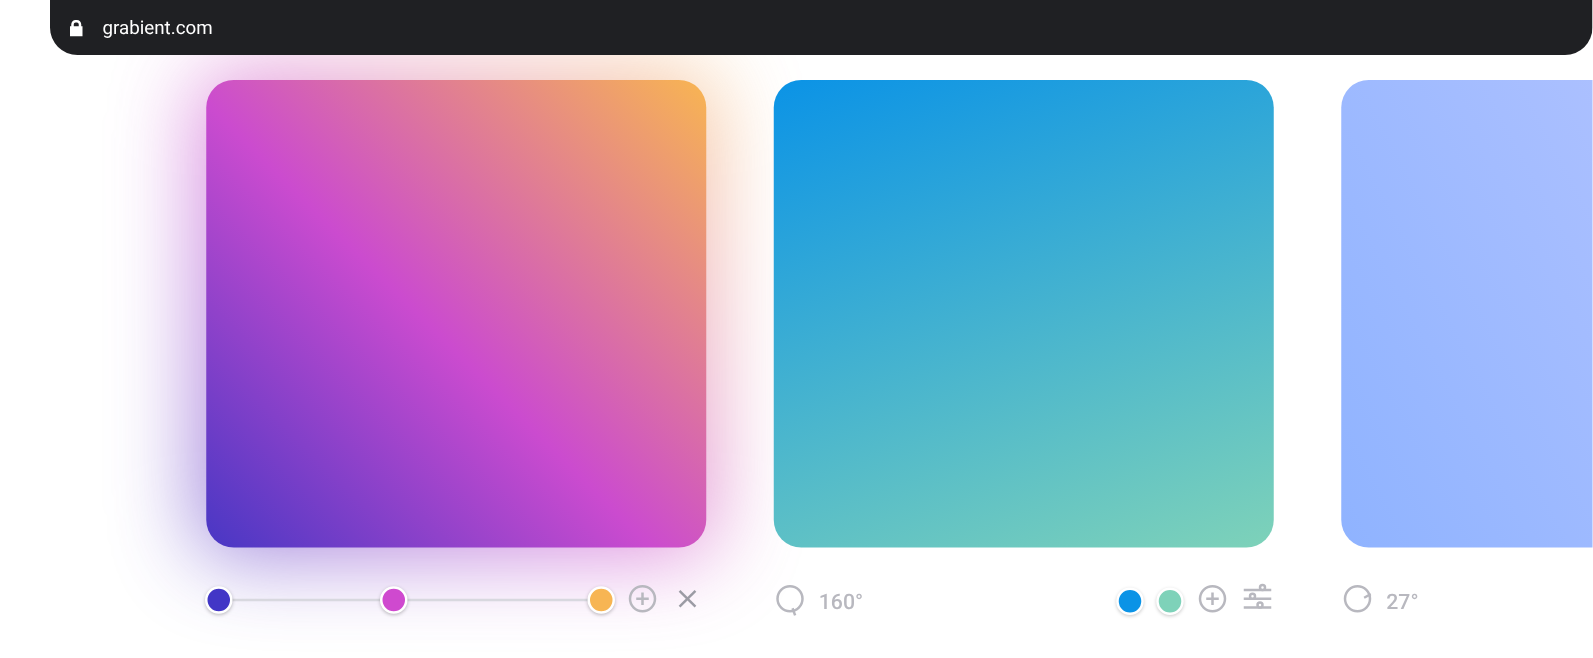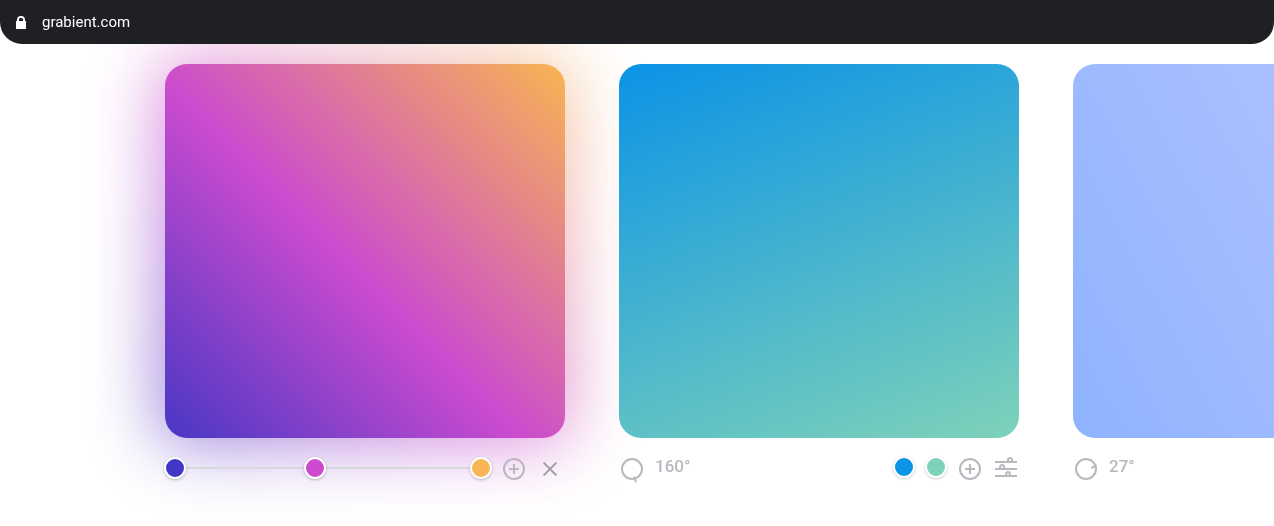--- a/index.html
+++ b/index.html
@@ -13,20 +13,21 @@
   .address-bar {
     height: 44px;
     background: #1f2023;
     display: flex;
     align-items: center;
     padding: 0 14px;
     color: #ffffff;
     font-size: 15px;
     border-bottom-left-radius: 22px;
     border-bottom-right-radius: 22px;
+    margin-left: 40px;
   }
   .address-bar .lock {
     margin-right: 14px;
     display: inline-flex;
     align-items: center;
     justify-content: center;
   }
   .content {
     padding-top: 20px;
     padding-left: 165px;
@@ -54,21 +55,21 @@
     z-index: -1;
   }
   .swatch3 {
     width: 400px;
     height: 374px;
     border-radius: 22px;
   }
   .control-row {
     height: 54px;
     display: flex;
-    align-items: flex-start;
+    align-items: flex-end;
     padding-top: 18px;
     gap: 10px;
   }
   .slider-wrap {
     position: relative;
     width: 326px;
     height: 24px;
     display: flex;
     align-items: center;
   }

